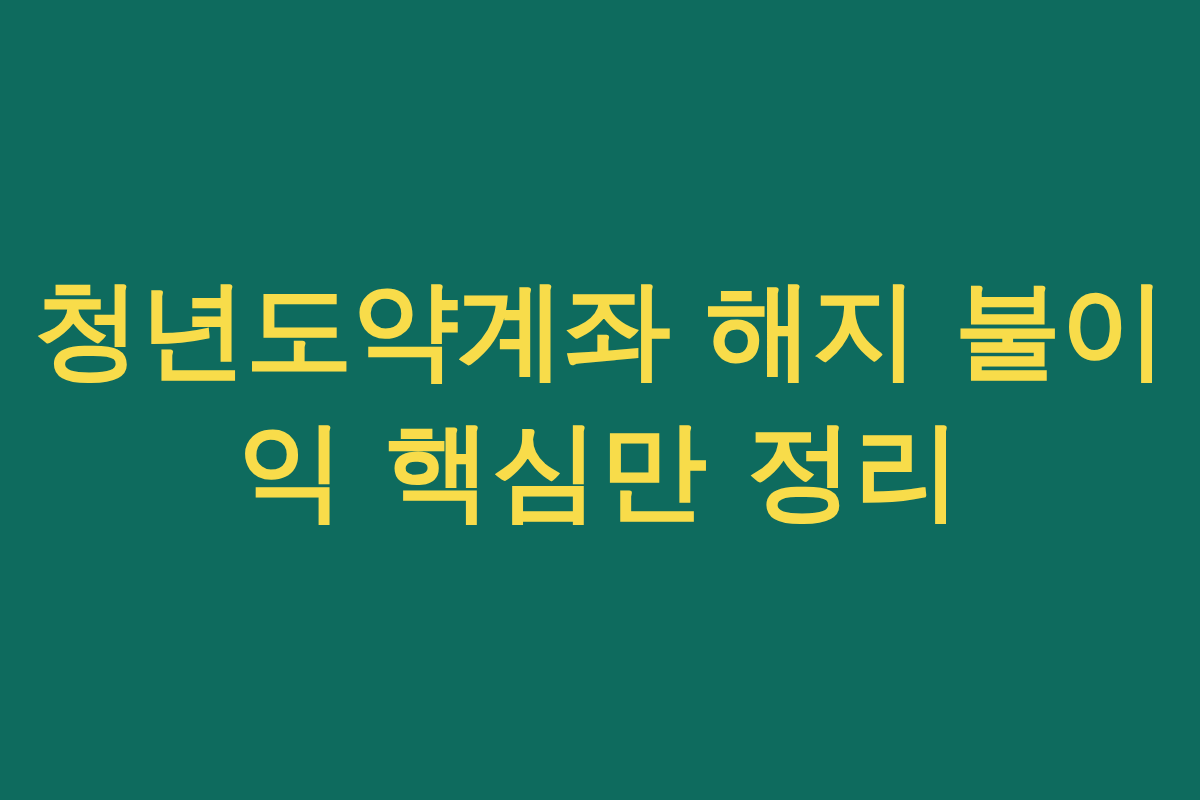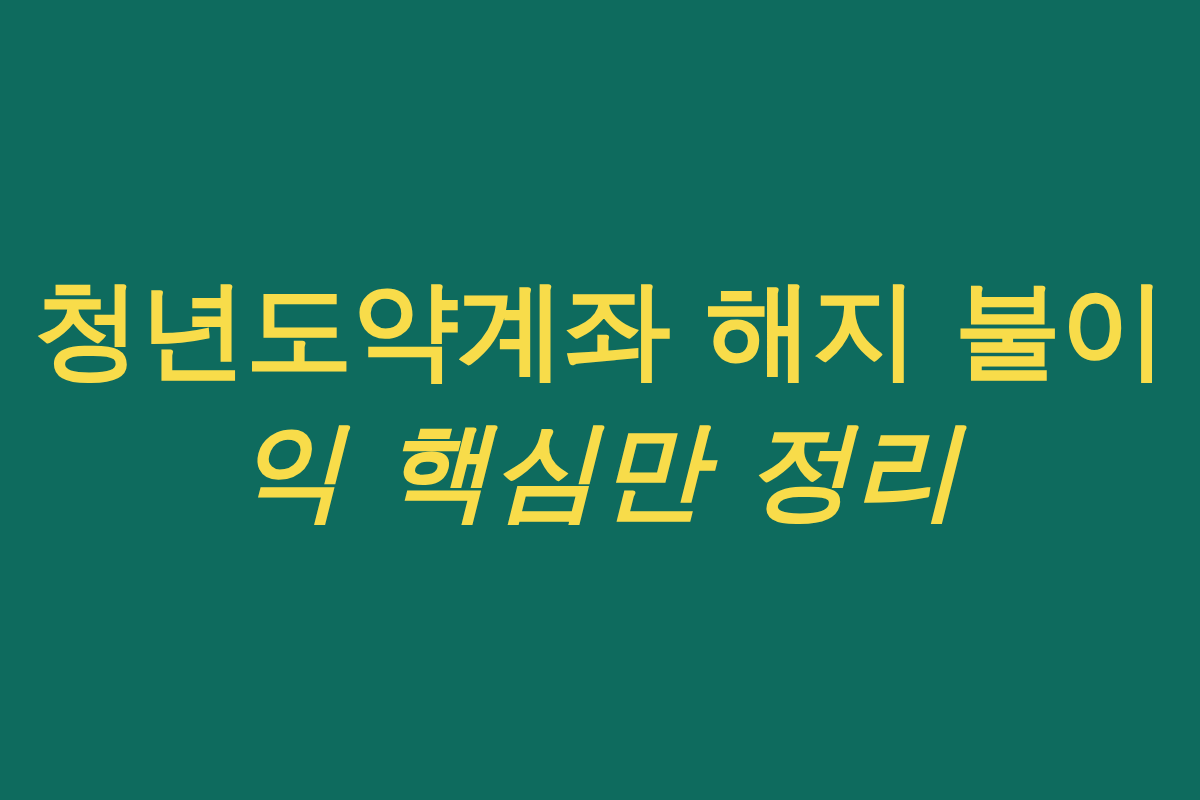--- a/index.html
+++ b/index.html
@@ -48,21 +48,20 @@
   }
 
   .headline-line-1 {
     font-size: 107px;
     letter-spacing: -1px;
   }
 
   .headline-line-2 {
     font-size: 107px;
     letter-spacing: 1px;
-    font-style: italic;
   }
 </style>
 </head>
 <body>
 
 <div class="poster" style="background: rgb(14, 107, 94);">
 
   <div class="headline" style="color: rgb(248, 220, 74);">
 
     <span class="headline-line headline-line-1">청년도약계좌 해지 불이</span>

